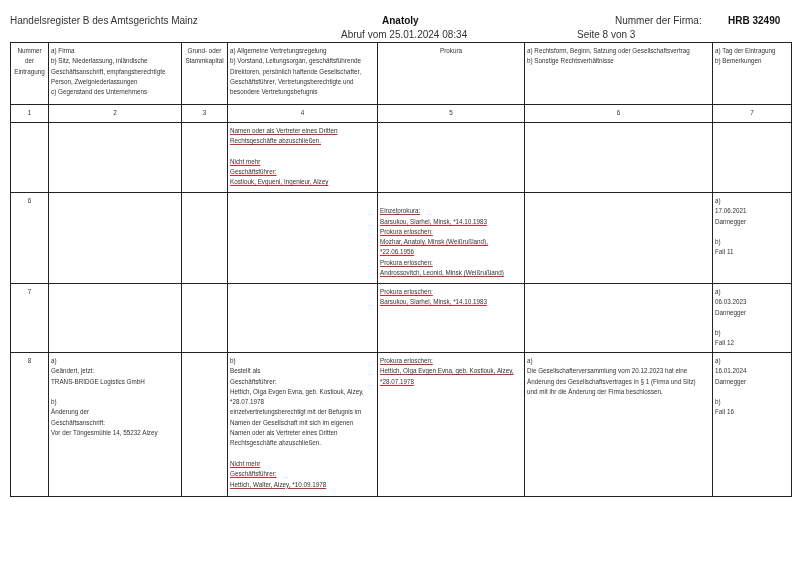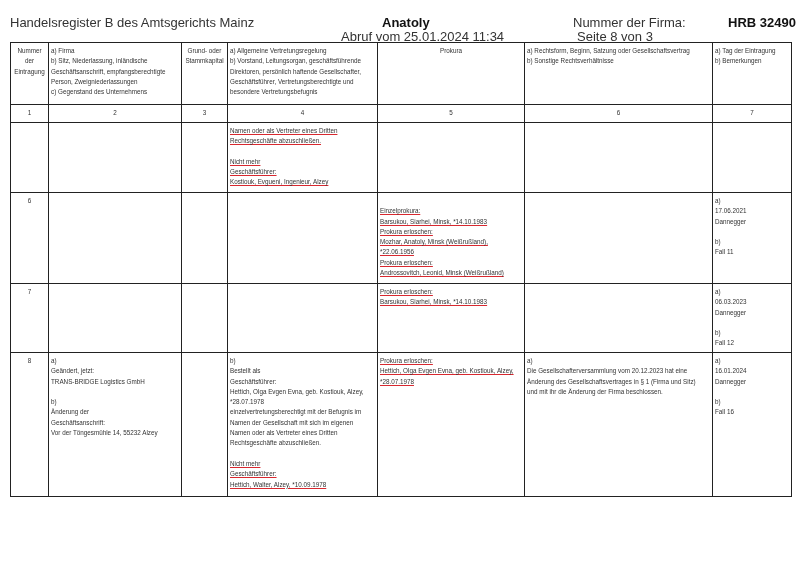--- a/index.html
+++ b/index.html
@@ -1,37 +1,37 @@
 <!DOCTYPE html>
 <html><head>
 <meta charset="utf-8">
 <style>
   html, body { margin: 0; padding: 0; background: #ffffff; }
   body { width: 800px; height: 565px; position: relative; overflow: hidden;
          font-family: "Liberation Sans", sans-serif; color: #222; }
-  .hdr { position: absolute; font-size: 13px; color: #333; white-space: nowrap; }
+  .hdr { position: absolute; font-size: 10px; color: #333; white-space: nowrap; }
   .hdr.bold { font-weight: bold; color: #111; }
   table.reg { position: absolute; left: 10px; top: 42px; border-collapse: collapse;
               table-layout: fixed; width: 781px; }
   table.reg td { border: 1.3px solid #222; vertical-align: top; padding: 3px 2px;
                  font-size: 6.3px; line-height: 10.3px; color: #333; overflow: hidden; }
   .c { text-align: center; }
   .nr-row td { height: 11px; padding: 3px 2px; text-align: center; vertical-align: middle; }
   .u { text-decoration: underline; text-decoration-color: #d8282f; text-decoration-thickness: 1px;
        text-underline-offset: 1px; display: block; }
   .ln { display: block; white-space: nowrap; }
   .gap { display: block; height: 10.3px; }
 </style>
 </head>
 <body>
 
 <div class="hdr" style="left:10px;top:15px;">Handelsregister B des Amtsgerichts Mainz</div>
 <div class="hdr bold" style="left:382px;top:15px;">Anatoly</div>
-<div class="hdr" style="left:341px;top:29px;">Abruf vom 25.01.2024 11:34</div>
-<div class="hdr" style="left:565px;top:15px;padding-left:8px;">Nummer der Firma:</div>
+<div class="hdr" style="left:341px;top:29px;">Abruf vom 25.01.2024 08:34</div>
+<div class="hdr" style="left:607px;top:15px;padding-left:8px;">Nummer der Firma:</div>
 <div class="hdr bold" style="left:728px;top:15px;">HRB 32490</div>
 <div class="hdr" style="left:577px;top:29px;">Seite 8 von 3</div>
 
 <table class="reg">
   <colgroup>
     <col style="width:38px">
       <col style="width:133px">
       <col style="width:46px">
       <col style="width:150px">
     <col style="width:147px">

